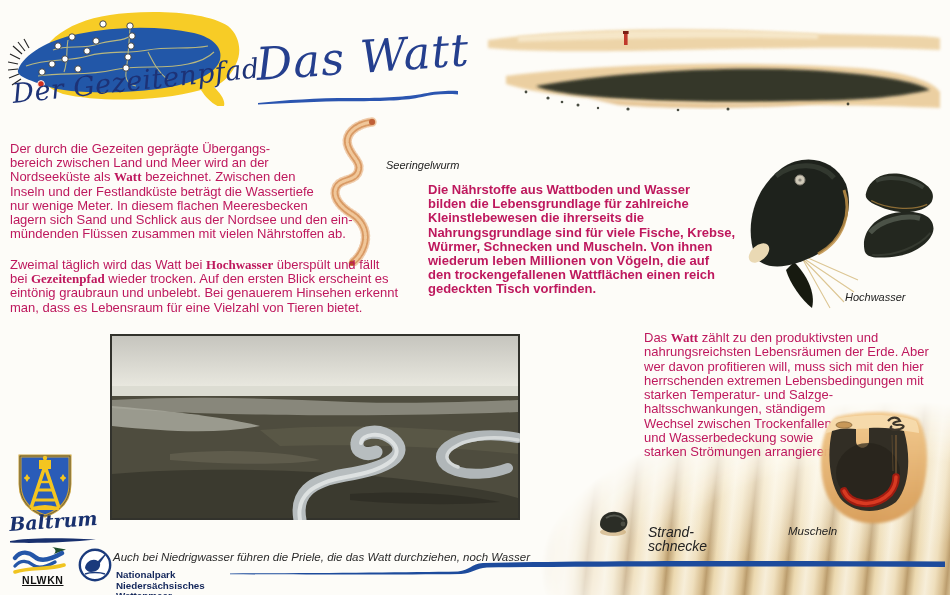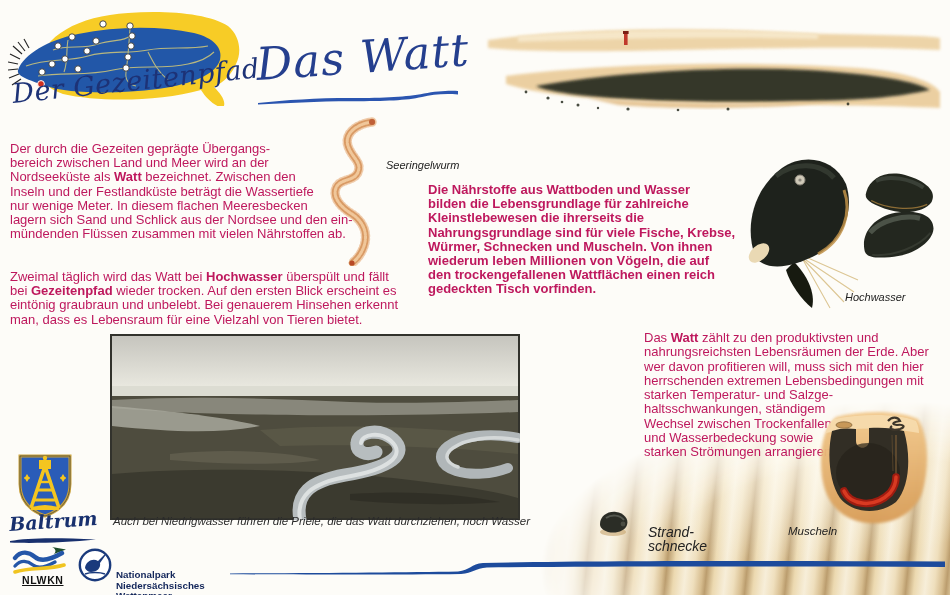--- a/index.html
+++ b/index.html
@@ -12,21 +12,21 @@
     background:
       radial-gradient(ellipse at 65% 30%, rgba(255,252,242,.85), rgba(255,252,242,0) 60%),
       repeating-linear-gradient(96deg,#f7eed9 0px,#efdfbd 9px,#d6bc8e 17px,#bb9d6e 21px,#ecd9b0 29px,#f7eed9 40px),
       repeating-linear-gradient(12deg, rgba(140,115,75,.12) 0 5px, rgba(255,255,255,0) 5px 26px),
       #f4ead5;
     -webkit-mask-image:radial-gradient(ellipse 100% 95% at 88% 88%, #000 52%, transparent 80%);
     mask-image:radial-gradient(ellipse 100% 95% at 88% 88%, #000 52%, transparent 80%);
   }
   .z2{z-index:2;} .z3{z-index:3;}
   p.body-text{margin:0;font-size:13px;line-height:14.2px;color:#be185d;white-space:pre-line;z-index:3;}
-  p.body-text b{font-weight:bold;}
+  p.body-text b{font-weight:bold;font-family:Liberation Serif, serif;}
   .species-label{font-size:11px;font-style:italic;color:#222;white-space:pre-line;z-index:3;line-height:13px;}
   .caption{font-size:11.5px;font-style:italic;color:#2a2a2a;z-index:3;}
   .trail-title{font-family:"DejaVu Serif",serif;font-style:italic;font-size:27px;color:#1d3276;
     transform:rotate(-6deg);transform-origin:left bottom;letter-spacing:.5px;z-index:3;}
   .page-title{font-family:"DejaVu Serif",serif;font-style:italic;font-size:45px;color:#253f8e;
     transform:rotate(-4deg);transform-origin:left bottom;letter-spacing:1px;z-index:3;}
   .baltrum{font-family:"DejaVu Serif",serif;font-style:italic;font-size:19px;font-weight:bold;color:#18306e;
     transform:rotate(-4deg);transform-origin:left bottom;z-index:3;}
   .nlwkn-label{font-size:10.5px;font-weight:bold;color:#111;letter-spacing:.6px;z-index:3;}
   .np-text{font-size:9.8px;font-weight:bold;color:#13265a;line-height:10.6px;white-space:pre-line;z-index:3;}
@@ -124,21 +124,21 @@
   </svg>
   <div class="abs species-label" style="left:386px;top:127px;margin-top:32px;">Seeringelwurm</div>
 
   <p class="abs body-text" style="left:10px;top:142px;width:480px;">Der durch die Gezeiten geprägte Übergangs-
 bereich zwischen Land und Meer wird an der
 Nordseeküste als <b>Watt</b> bezeichnet. Zwischen den
 Inseln und der Festlandküste beträgt die Wassertiefe
 nur wenige Meter. In diesem flachen Meeresbecken
 lagern sich Sand und Schlick aus der Nordsee und den ein-
 mündenden Flüssen zusammen mit vielen Nährstoffen ab.</p>
-  <p class="abs body-text" style="left:10px;top:258px;width:490px;margin-top:12px;">Zweimal täglich wird das Watt bei <b>Hochwasser</b> überspült und fällt
+  <p class="abs body-text" style="left:10px;top:258px;width:490px;">Zweimal täglich wird das Watt bei <b>Hochwasser</b> überspült und fällt
 bei <b>Gezeitenpfad</b> wieder trocken. Auf den ersten Blick erscheint es
 eintönig graubraun und unbelebt. Bei genauerem Hinsehen erkennt
 man, dass es Lebensraum für eine Vielzahl von Tieren bietet.</p>
 
   <p class="abs body-text" style="left:428px;top:183px;width:340px;font-weight:bold;">Die Nährstoffe aus Wattboden und Wasser
 bilden die Lebensgrundlage für zahlreiche
 Kleinstlebewesen die ihrerseits die
 Nahrungsgrundlage sind für viele Fische, Krebse,
 Würmer, Schnecken und Muscheln. Von ihnen
 wiederum leben Millionen von Vögeln, die auf
@@ -186,21 +186,21 @@
     <path d="M150,96 C220,90 300,92 380,100 C400,102 408,104 408,104 L408,120 C330,112 240,110 170,112 Z" fill="#5c5a49" opacity="0.8"></path>
     <g>
       <path d="M190,186 C185,160 200,147 235,141 C280,134 300,120 283,105 C270,94 248,97 247,109 C246,118 256,122 266,118" fill="none" stroke="#b7bdbf" stroke-width="13" stroke-linecap="round"></path>
       <path d="M408,104 C378,98 352,102 338,112 C326,121 330,132 346,137 C362,142 382,140 398,134" fill="none" stroke="#b0b6b8" stroke-width="10" stroke-linecap="round"></path>
       <path d="M190,186 C186,162 202,149 236,143 C278,136 297,121 281,107 C270,97 252,100 251,109" fill="none" stroke="#dde1e1" stroke-width="4" stroke-linecap="round"></path>
       <path d="M408,106 C380,101 356,105 343,114 C333,121 336,129 348,133" fill="none" stroke="#d4d8d8" stroke-width="3.5" stroke-linecap="round"></path>
     </g>
     <path d="M60,120 C120,114 180,118 210,126 C170,132 110,130 60,126 Z" fill="#6a6856" opacity="0.6"></path>
     <path d="M240,160 C300,156 350,160 390,168 C340,172 280,170 240,166 Z" fill="#2e2d24" opacity="0.8"></path>
   </svg>
-  <div class="abs caption" style="left:113px;top:515px;text-align:center;">Auch bei Niedrigwasser führen die Priele, die das Watt durchziehen, noch Wasser</div>
+  <div class="abs caption" style="left:113px;top:551px;text-align:center;">Auch bei Niedrigwasser führen die Priele, die das Watt durchziehen, noch Wasser</div>
 
   <p class="abs body-text" style="left:618px;top:331px;width:320px;line-height:14.3px;margin-left:26px;">Das <b>Watt</b> zählt zu den produktivsten und
 nahrungsreichsten Lebensräumen der Erde. Aber
 wer davon profitieren will, muss sich mit den hier
 herrschenden extremen Lebensbedingungen mit
 starken Temperatur- und Salzge-
 haltsschwankungen, ständigem
 Wechsel zwischen Trockenfallen
 und Wasserbedeckung sowie
 starken Strömungen arrangieren.</p>

